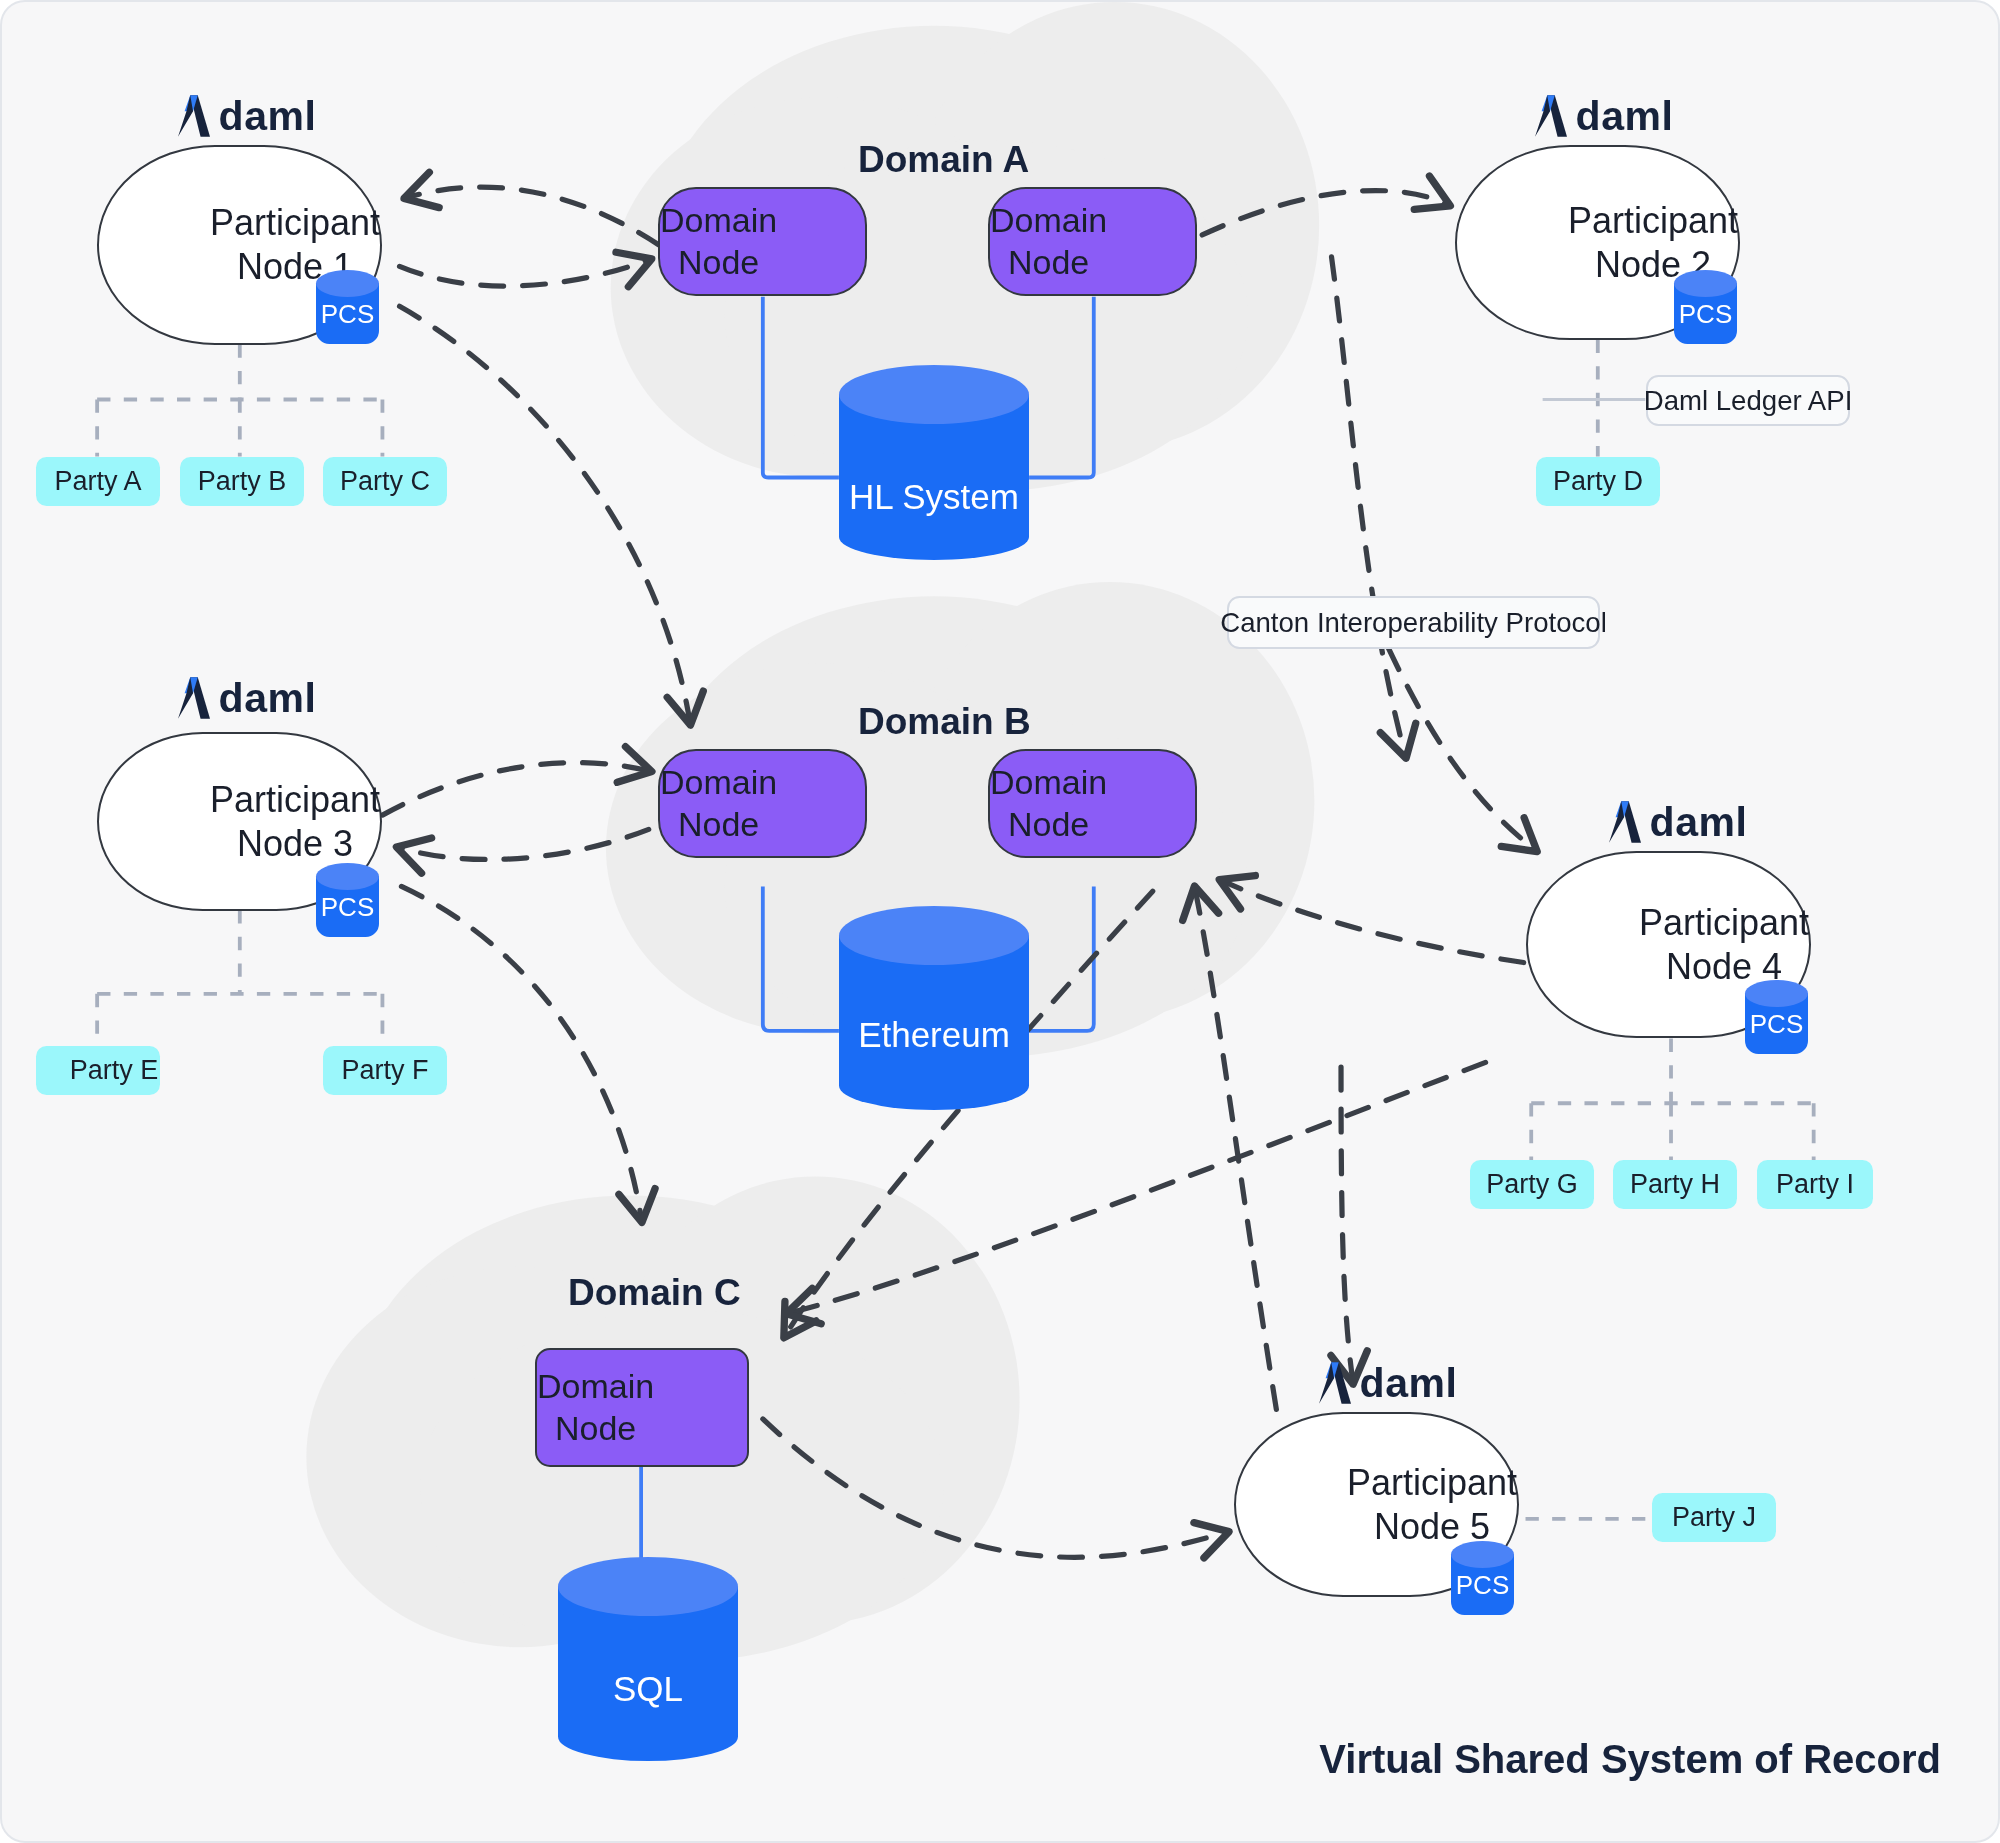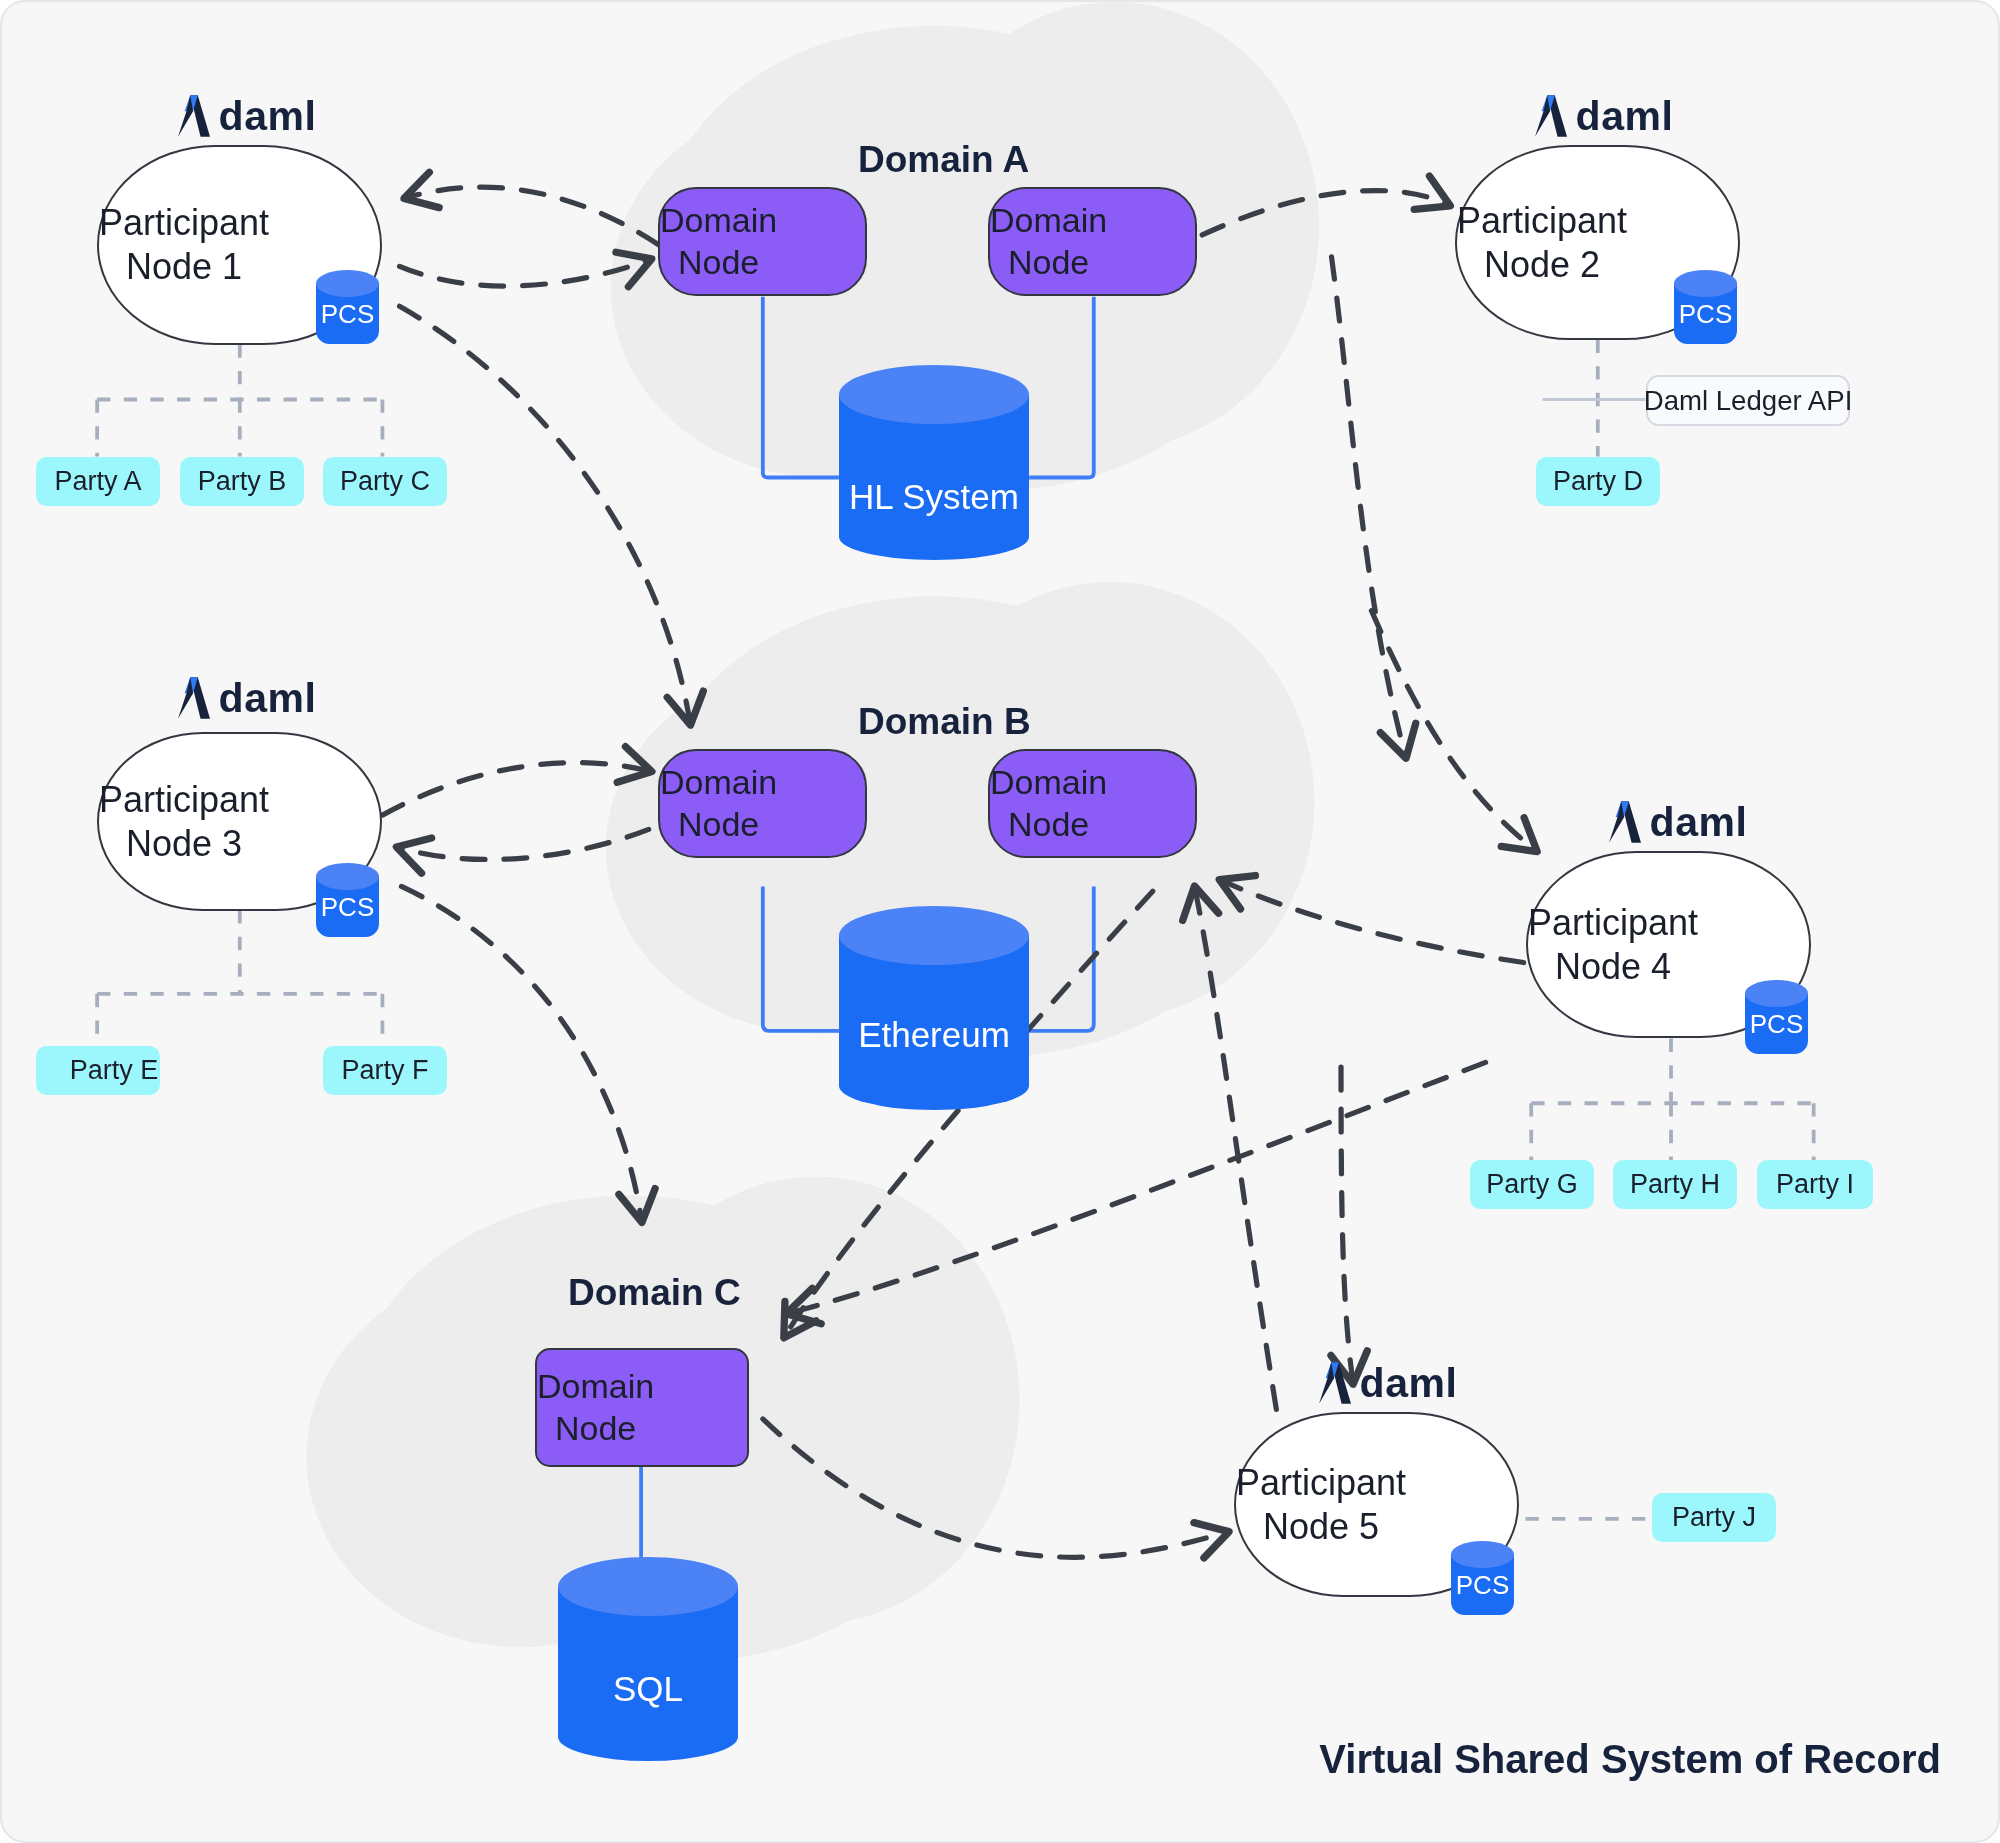--- a/index.html
+++ b/index.html
@@ -14,21 +14,21 @@
     overflow:hidden;
   }
   #svg-layer{position:absolute;left:0;top:0;width:2000px;height:1843px;}
   .node{position:absolute;}
 
   
   .participant{
     background:#ffffff;
     border:2.9px solid #333840;
     border-radius:124px/105px;
-    display:flex;align-items:center;justify-content:flex-start;
+    display:flex;align-items:center;justify-content:flex-end;
     text-align:center;
     color:#1A1F2B;
     font-size:36px;
     line-height:1.22;
     box-sizing:border-box;
   }
   
   .domainnode{
     background:#8b5cf6;
     border:2.4px solid #333840;
@@ -318,20 +318,21 @@
   <div class="pcs" style="left:1672px;top:268px;">
     <div class="pbody"></div>
     <div class="ptop"></div>
     <div class="plabel">PCS</div>
   </div>
 
   <div class="callout" style="left:1644px;top:373px;width:204px;height:51px;">Daml Ledger API</div>
 
   <div class="party" style="left:1534px;top:455px;width:124px;height:49px;">Party D</div>
 
+  <div class="callout" style="left:1225px;top:594px;width:373px;height:53px;">Canton Interoperability Protocol</div>
 
   <div class="damllogo" style="left:176px;top:675px;">
     <span class="damlmark">
       <svg viewBox="0 0 34 44" width="32" height="42">
         <path d="M13,0 L21,0 L34,44 L24,44 Z" fill="#17233C"></path>
         <path d="M13,0 L21,0 L16,17 L7,17 Z" fill="#2F7BF6"></path>
         <path d="M13,0 L16,17 L0,44 L-0,44 L9,17 Z" fill="#17233C"></path>
       </svg>
     </span>
     <span>daml</span>

